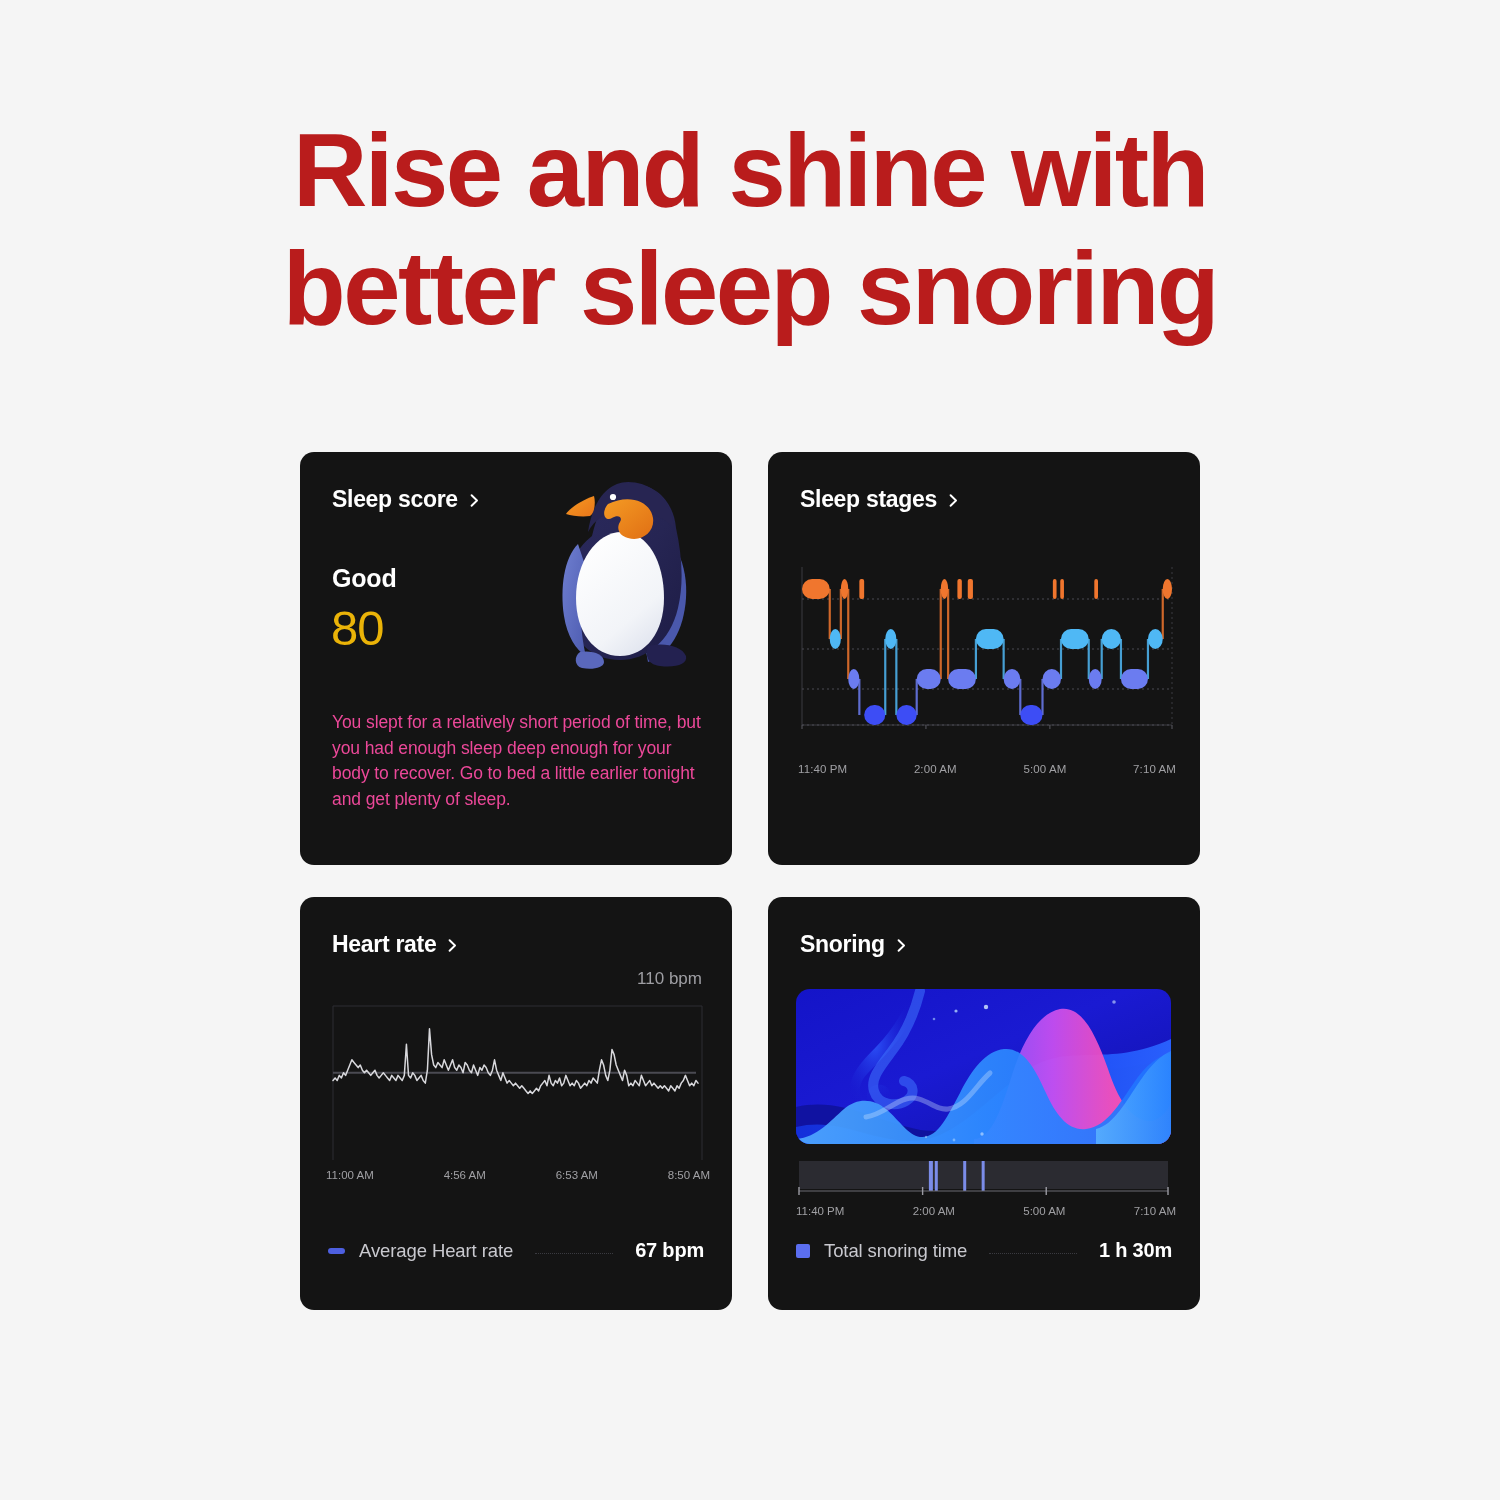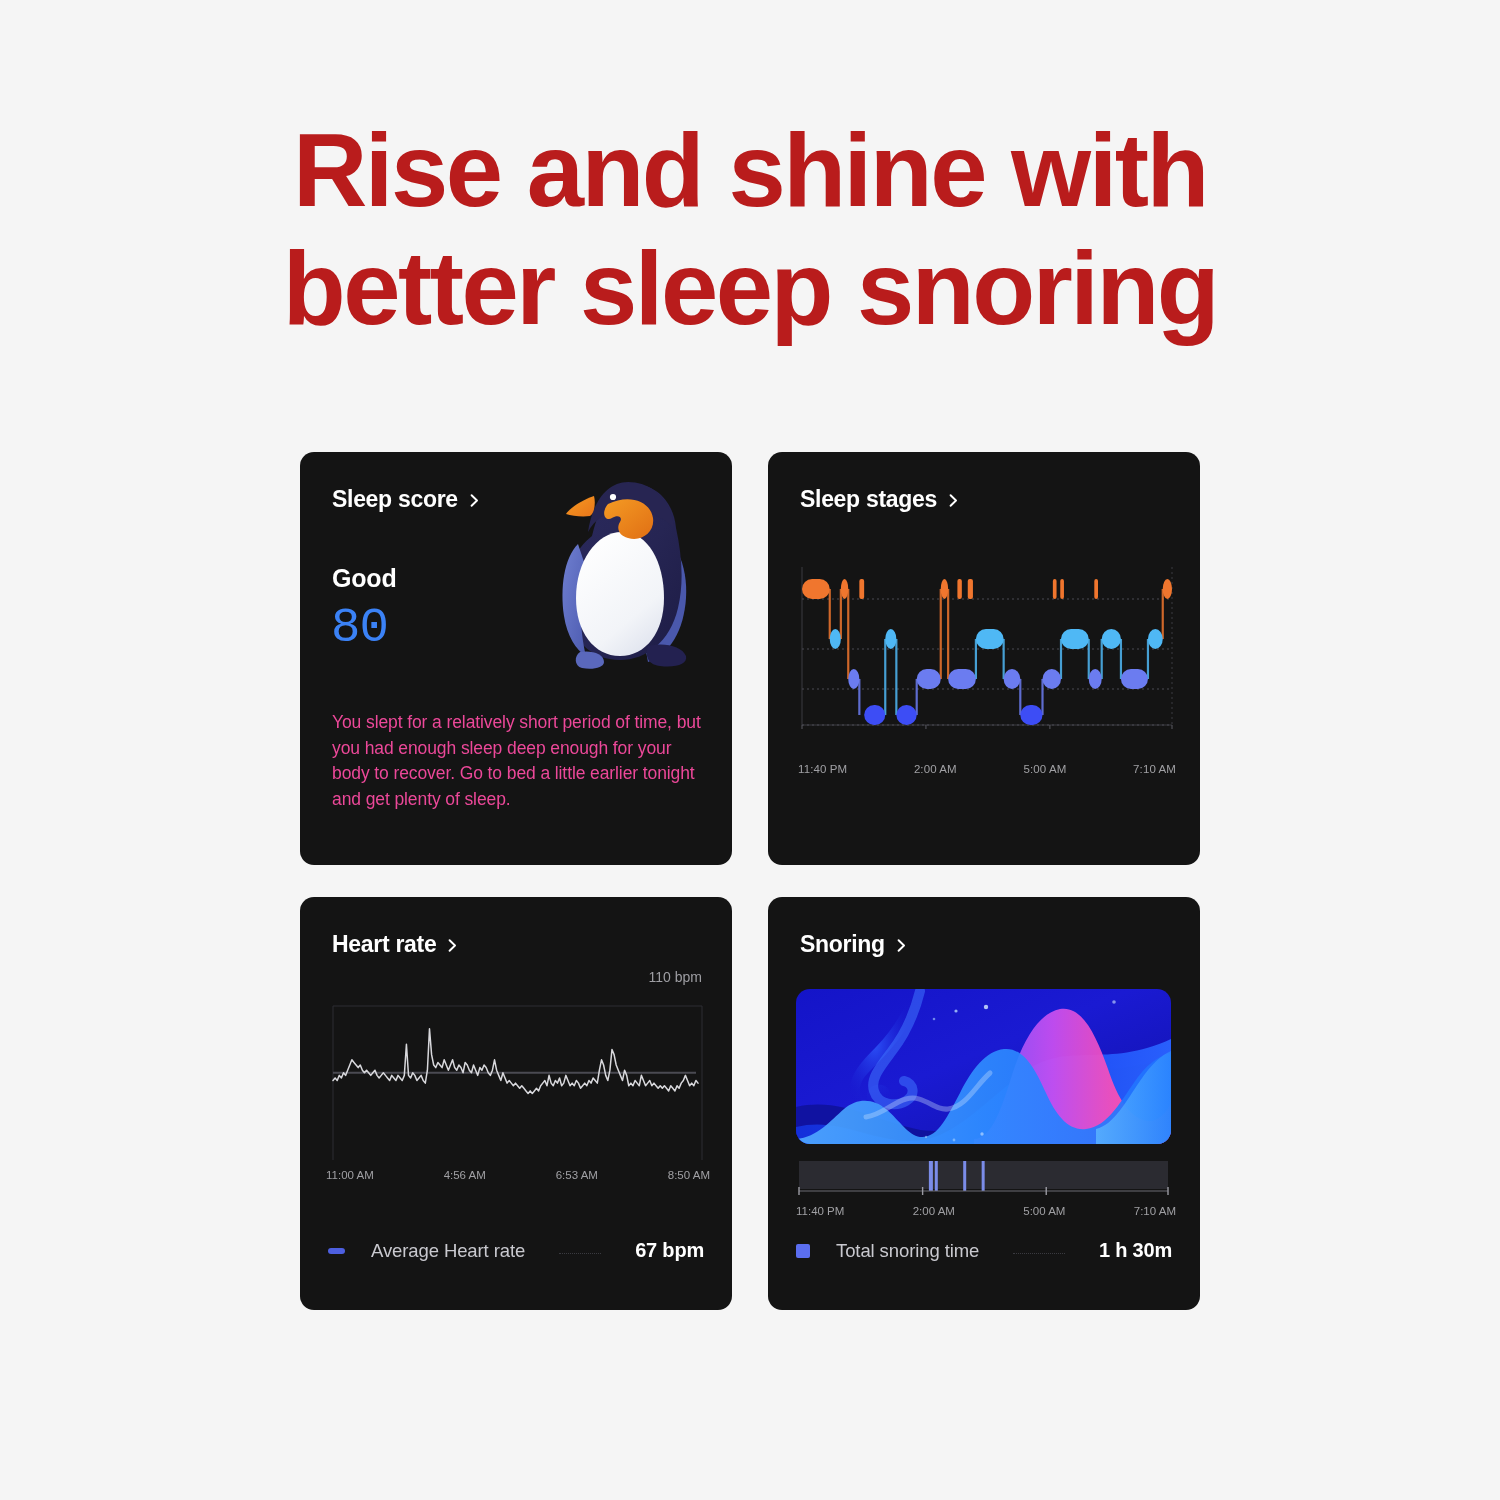--- a/index.html
+++ b/index.html
@@ -57,52 +57,52 @@
   .chev { display: inline-block; width: 13px; height: 13px; position: relative; top: 1px; }
   .chev svg { display: block; }
 
   
   .score-good {
     position: absolute; left: 32px; top: 112px;
     color: #ffffff; font-size: 25px; font-weight: 700; letter-spacing: -0.2px;
   }
   .score-num {
     position: absolute; left: 31px; top: 148px;
-    color: #3b82f6; font-size: 49px; font-weight: 400; letter-spacing: -1px;
-    font-family: Liberation Mono, monospace;
+    color: #eab308; font-size: 49px; font-weight: 400; letter-spacing: -1px;
+    font-family: Liberation Sans, sans-serif;
   }
   .score-desc {
     position: absolute; left: 32px; top: 258px; width: 378px;
     color: #ec4899; font-size: 17.5px; line-height: 25.5px; letter-spacing: -0.1px;
   }
   .penguin { position: absolute; right: 16px; top: 18px; width: 180px; height: 205px; }
 
   
   .stages-wrap { position: absolute; left: 30px; top: 105px; width: 378px; height: 218px; }
   .stages-wrap svg { display: block; }
   .axis-row {
     position: absolute; left: 0; right: 0; bottom: 0;
     display: flex; justify-content: space-between;
     font-size: 11.5px; color: #a0a0a4; letter-spacing: 0.1px;
   }
 
   
   .hr-max {
     position: absolute; right: 30px; top: 72px;
-    color: #9e9ea3; font-size: 14px;
+    color: #9e9ea3; font-size: 17px;
   }
   .hr-chart { position: absolute; left: 25px; top: 103px; width: 385px; height: 110px; }
   .hr-times {
     position: absolute; left: 26px; right: 22px; top: 272px;
     display: flex; justify-content: space-between;
     font-size: 11.5px; color: #a0a0a4;
   }
   .legend {
     position: absolute; left: 28px; right: 28px; bottom: 48px;
-    display: flex; align-items: center; gap: 26px;
+    display: flex; align-items: center; gap: 14px;
   }
   .swatch-dash { width: 17px; height: 6px; border-radius: 3px; background: #4d5fe0; }
   .swatch-sq { width: 14px; height: 14px; border-radius: 2px; background: #5b6ef0; }
   .legend-label { color: #c9c9cf; font-size: 18.5px; letter-spacing: -0.1px; }
   .legend-dots { flex: 1; height: 1px; border-bottom: 1.5px dotted #3a3a40; margin: 0 8px; position: relative; top: 3px; }
   .legend-val { color: #ffffff; font-size: 20px; font-weight: 700; letter-spacing: -0.2px; white-space: nowrap; }
 
   
   .snore-img {
     position: absolute; left: 28px; top: 92px;

